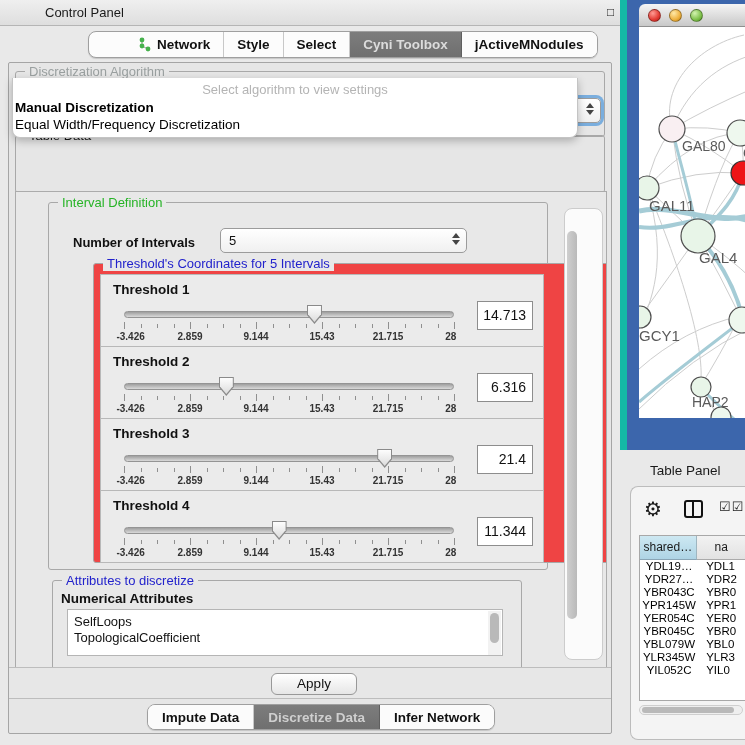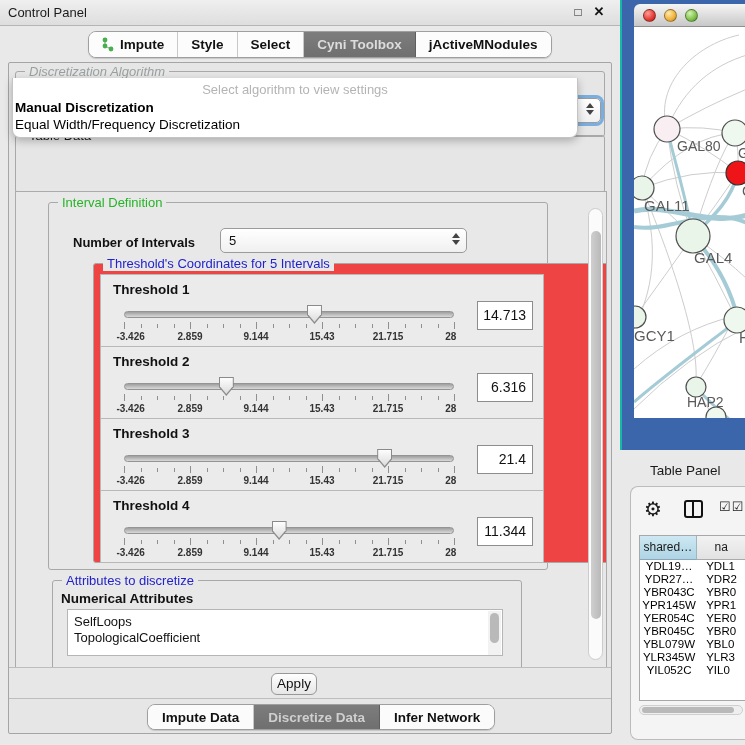--- a/index.html
+++ b/index.html
@@ -1,18 +1,18 @@
 <!DOCTYPE html>
 <html><head>
 <meta charset="utf-8">
 <style>
   * { margin:0; padding:0; box-sizing:border-box; }
   html,body { width:745px; height:745px; overflow:hidden; }
   body { font-family:"Liberation Sans", sans-serif; background:#e9e9e9; position:relative; font-size:13px; color:#111; }
-  .abs { position:absolute; }
+  .abs { position:absolute;padding-left:37px; }
 
   
   .cp { left:0; top:0; width:620px; height:745px; background:#e9e9e9; }
   .cp-titlebar { left:0; top:0; width:620px; height:26px; background:linear-gradient(#efefef,#dedede); border-bottom:1px solid #b5b5b5; }
   .cp-title { left:8px; top:5px; font-size:13px; color:#1a1a1a; }
   .cp-float { left:570px; top:4px; width:16px; height:16px; font-size:12px; color:#222; text-align:center; line-height:16px; }
   .cp-close { left:591px; top:4px; width:16px; height:16px; font-size:13px; font-weight:bold; color:#111; text-align:center; line-height:16px; }
 
   
   .tabbar { left:88px; top:31px; height:27px; display:flex; border:1px solid #9f9f9f; border-radius:8px; overflow:hidden; background:#fcfcfc; box-shadow:0 1px 1px rgba(0,0,0,.15); }
@@ -21,21 +21,21 @@
   .tab.sel { background:linear-gradient(#7d7d7d,#6f6f6f); color:#dcdcdc; border-right:1px solid #5f5f5f; }
   .neticon { width:13px; height:15px; }
 
   
   .outer { left:8px; top:62px; width:604px; height:672px; background:#e6e6e6; border:1px solid #a5a5a5; border-radius:2px; }
 
   .grp { position:absolute; border:1px solid #a8a8a8; border-radius:3px; }
   .grp-legend { position:absolute; top:-8px; left:9px; background:#e6e6e6; padding:0 4px; font-size:13px; }
 
   .algo-grp { left:6px; top:8px; width:590px; height:66px; }
-  .algo-legend { color:#9aa0a0;font-style:italic; }
+  .algo-legend { color:#9aa0a0; }
 
   .combo { position:absolute; height:25px; border:1px solid #9b9b9b; border-radius:5px; background:linear-gradient(#ffffff,#f0f0f0); display:flex; align-items:center; padding:0 8px; font-size:13px; color:#111; }
   .combo .spin { position:absolute; right:6px; top:4px; display:flex; flex-direction:column; gap:2px; }
   .combo .spin i { width:0; height:0; border-left:4px solid transparent; border-right:4px solid transparent; }
   .combo .spin .up { border-bottom:5px solid #444; }
   .combo .spin .dn { border-top:5px solid #444; }
   .combo.focused { box-shadow:0 0 0 3px #7aaede; }
 
   
   .popup { left:12px; top:78px; width:566px; height:60px; background:#ffffff; border:1px solid #c4c4c4; border-top:none; border-radius:0 0 8px 8px; box-shadow:0 3px 8px rgba(0,0,0,.25); z-index:50; }
@@ -74,29 +74,29 @@
 
   .attr-grp { left:36px; top:388px; width:470px; height:90px; }
   .attr-legend { color:#2222cc; background:#e8e8e8; }
   .attr-sub { position:absolute; left:8px; top:10px; font-weight:bold; font-size:13.5px; }
   .attr-list { position:absolute; left:14px; top:28px; width:436px; height:47px; background:#ffffff; border:1px solid #b5b5b5; overflow:hidden; padding:4px 0 0 6px; }
   .attr-item { font-size:13px; line-height:16px; color:#111; }
   .attr-vsb { position:absolute; right:1px; top:1px; width:13px; height:45px; background:#f2f2f2; }
   .attr-vsb .thumb { position:absolute; left:1.5px; top:2px; width:9px; height:30px; background:#b9b9b9; border-radius:5px; }
 
   .apply-strip { left:0px; top:604px; width:602px; height:32px; background:#e7e7e7; border-top:1px solid #bdbdbd; border-bottom:1px solid #bdbdbd; }
-  .apply-btn { position:absolute; left:262px; top:5px; width:46px; height:22px; border:1px solid #989898; border-radius:6px; background:linear-gradient(#ffffff,#e6e6e6); text-align:center; line-height:20px; font-size:13.5px; color:#111; }
+  .apply-btn { position:absolute; left:262px; top:5px; width:86px; height:22px; border:1px solid #989898; border-radius:6px; background:linear-gradient(#ffffff,#e6e6e6); text-align:center; line-height:20px; font-size:13.5px; color:#111; }
 
   .btabbar { left:138px; top:641px; height:26px; display:flex; border:1px solid #9f9f9f; border-radius:8px; overflow:hidden; background:#fcfcfc; position:absolute; box-shadow:0 1px 1px rgba(0,0,0,.15); }
   .btab { padding:0 14px; display:flex; align-items:center; font-weight:bold; font-size:13.5px; color:#111; border-right:1px solid #c8c8c8; background:#fbfbfb; }
   .btab:last-child { border-right:none; }
   .btab.sel { background:linear-gradient(#7d7d7d,#6f6f6f); color:#cfcfcf; border-right:1px solid #5f5f5f; }
 
   
-  .nw { left:620px; top:0; width:125px; height:450px; background:#3c66ac; border-left:2px solid #14b8a6; }
+  .nw { left:620px; top:0; width:125px; height:450px; background:#3c66ac; border-left:7px solid #14b8a6; }
   .nw-titlebar { position:absolute; left:12px; top:4px; width:113px; height:23px; background:linear-gradient(#f5f5f5,#c8c8c8); border-bottom:1px solid #8f8f8f; border-top-left-radius:6px; }
   .light { position:absolute; top:5px; width:13px; height:13px; border-radius:50%; border:1px solid rgba(0,0,0,.35); }
   .light.red { left:9px; background:radial-gradient(circle at 35% 30%, #ff9c94, #e23b33 60%, #a31c16); }
   .light.yellow { left:30px; background:radial-gradient(circle at 35% 30%, #ffe9a8, #efb13e 60%, #b47props812); background:radial-gradient(circle at 35% 30%, #ffe9a8, #efb13e 60%, #b27b12); }
   .light.green { left:51px; background:radial-gradient(circle at 35% 30%, #d3f3b0, #7fc14c 60%, #4d8a1f); }
   .nw-canvas { position:absolute; left:12px; top:27px; width:113px; height:391px; background:#ffffff; overflow:hidden; }
 
   
   .tp { left:620px; top:450px; width:125px; height:295px; background:#e9e9e9; }
   .tp-title { position:absolute; left:30px; top:13px; font-size:13.5px; color:#1a1a1a; }
@@ -134,21 +134,21 @@
 
   <div class="abs tabbar">
     <div class="tab">
       <svg class="neticon" viewBox="0 0 13 15">
         <line x1="3" y1="3" x2="3" y2="9" stroke="#9a9a9a" stroke-width="1"></line>
         <line x1="3" y1="9" x2="9" y2="12" stroke="#9a9a9a" stroke-width="1"></line>
         <circle cx="3" cy="3" r="2.4" fill="#46b14c"></circle>
         <circle cx="3" cy="9" r="2.4" fill="#46b14c"></circle>
         <circle cx="9" cy="12" r="2.4" fill="#46b14c"></circle>
       </svg>
-      <span>Impute</span>
+      <span>Network</span>
     </div>
     <div class="tab">
         <span>Style</span>
       </div>
     <div class="tab">
         <span>Select</span>
       </div>
     <div class="tab sel">
         <span>Cyni Toolbox</span>
       </div>

